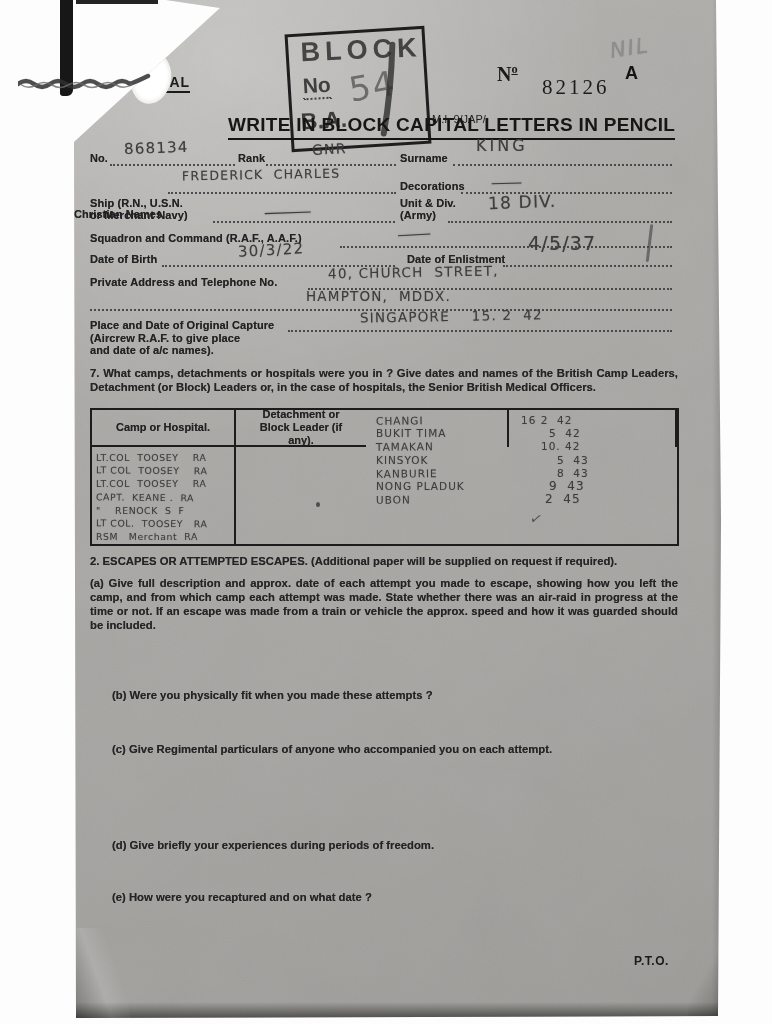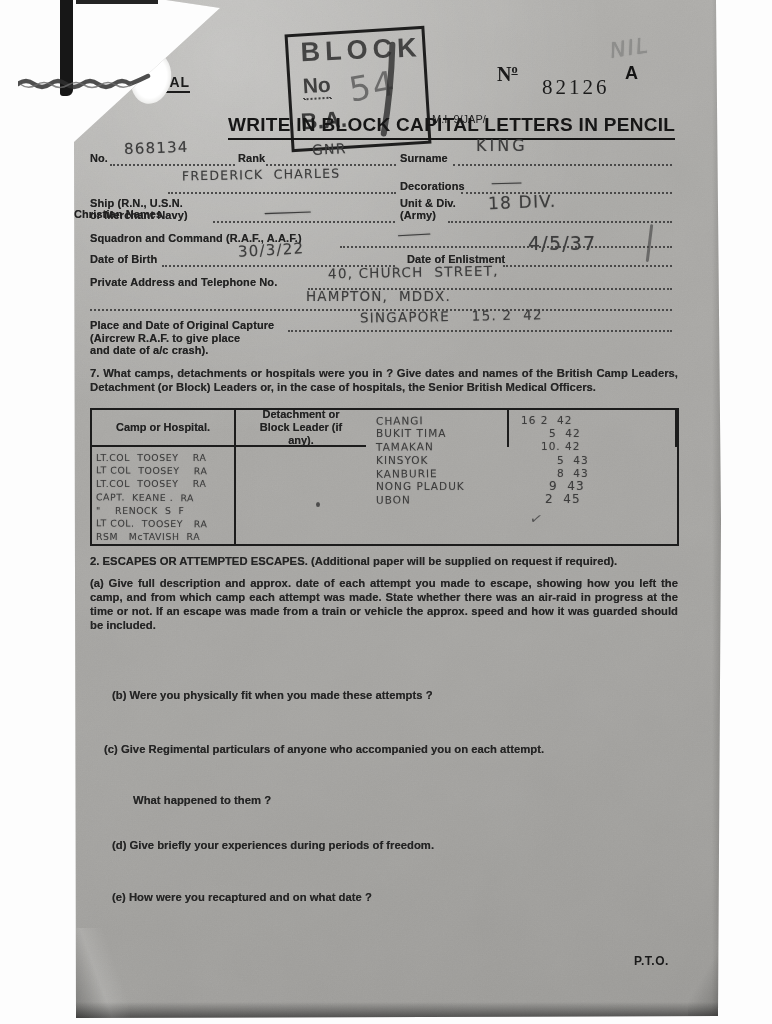--- a/index.html
+++ b/index.html
@@ -152,21 +152,21 @@
     <div class="lbl" style="left:90px;top:276px;">Private Address and Telephone No.</div>
     <div class="dotline" style="left:308px;top:288px;width:364px;"></div>
     <div class="hw" style="left:328px;top:264px;font-size:13.5px;transform:rotate(-1deg);">40, CHURCH  STREET,</div>
     <div class="dotline" style="left:90px;top:309px;width:582px;"></div>
     <div class="hw" style="left:306px;top:288px;font-size:13.5px;">HAMPTON,  MDDX.</div>
 
     <div class="lbl" style="left:90px;top:319px;">Place and Date of Original Capture</div>
     <div class="dotline" style="left:288px;top:330px;width:384px;"></div>
     <div class="hw" style="left:360px;top:308px;font-size:13.5px;transform:rotate(-1deg);">SINGAPORE    15. 2  42</div>
     <div class="lbl" style="left:90px;top:332px;">(Aircrew R.A.F. to give place</div>
-    <div class="lbl" style="left:90px;top:344px;">and date of a/c crash).</div>
+    <div class="lbl" style="left:90px;top:344px;">and date of a/c names).</div>
 
     <div class="para" style="left:90px;top:366px;width:588px;">7.   What camps, detachments or hospitals were you in ?   Give dates and names of the British Camp Leaders, Detachment (or Block) Leaders or, in the case of hospitals, the Senior British Medical Officers.</div>
 
     <div class="camp-table">
       <div class="hcell div-r">Camp or Hospital.</div>
       <div class="hcell">Detachment or Block Leader (if any).</div>
       <div class="bcell div-r camp-col">
         <div class="tline">CHANGI</div>
         <div class="tline">BUKIT TIMA</div>
         <div class="tline">TAMAKAN</div>
@@ -184,32 +184,31 @@
         <div class="tline">9  43</div>
         <div class="tline">2  45</div>
       </div>
       <div class="bcell div-r leader-col">
         <div class="tline">LT.COL  TOOSEY    RA</div>
         <div class="tline">LT COL  TOOSEY    RA</div>
         <div class="tline">LT.COL  TOOSEY    RA</div>
         <div class="tline">CAPT.  KEANE .  RA</div>
         <div class="tline">"    RENOCK  S  F</div>
         <div class="tline">LT COL.  TOOSEY   RA</div>
-        <div class="tline">RSM   McTAVISH  RA</div>
+        <div class="tline">RSM   Merchant  RA</div>
       </div>
       <div class="bcell"></div>
       <div class="tick">✓</div>
       <div class="pencil-dot"></div>
     </div>
 
     <div class="para" style="left:90px;top:554px;width:588px;">2.   ESCAPES OR ATTEMPTED ESCAPES.    (Additional paper will be supplied on request if required).</div>
     <div class="para" style="left:90px;top:576px;width:588px;">(a)   Give full description and approx. date of each attempt you made to escape, showing how you left the camp, and from which camp each attempt was made.   State whether there was an air-raid in progress at the time or not.   If an escape was made from a train or vehicle the approx. speed and how it was guarded should be included.</div>
     <div class="para" style="left:112px;top:688px;width:540px;">(b)   Were you physically fit when you made these attempts ?</div>
-    <div class="para" style="left:104px;top:742px;width:540px;">(c)   Give Regimental particulars of anyone who accompanied you on each attempt.</div>
-    <div class="para" style="left:133px;top:793px;width:400px;">What happened to them ?</div>
+    <div class="para" style="left:112px;top:742px;width:540px;">(c)   Give Regimental particulars of anyone who accompanied you on each attempt.</div>
     <div class="para" style="left:112px;top:838px;width:540px;">(d)   Give briefly your experiences during periods of freedom.</div>
     <div class="para" style="left:112px;top:890px;width:540px;">(e)   How were you recaptured and on what date ?</div>
 
     <div class="pto">P.T.O.</div>
 
     <div class="edge-shadow-right"></div>
     <div class="edge-shadow-bottom"></div>
     <div class="fold-bl"></div>
     <div class="fold-br"></div>
     <div class="punch-hole"></div>

